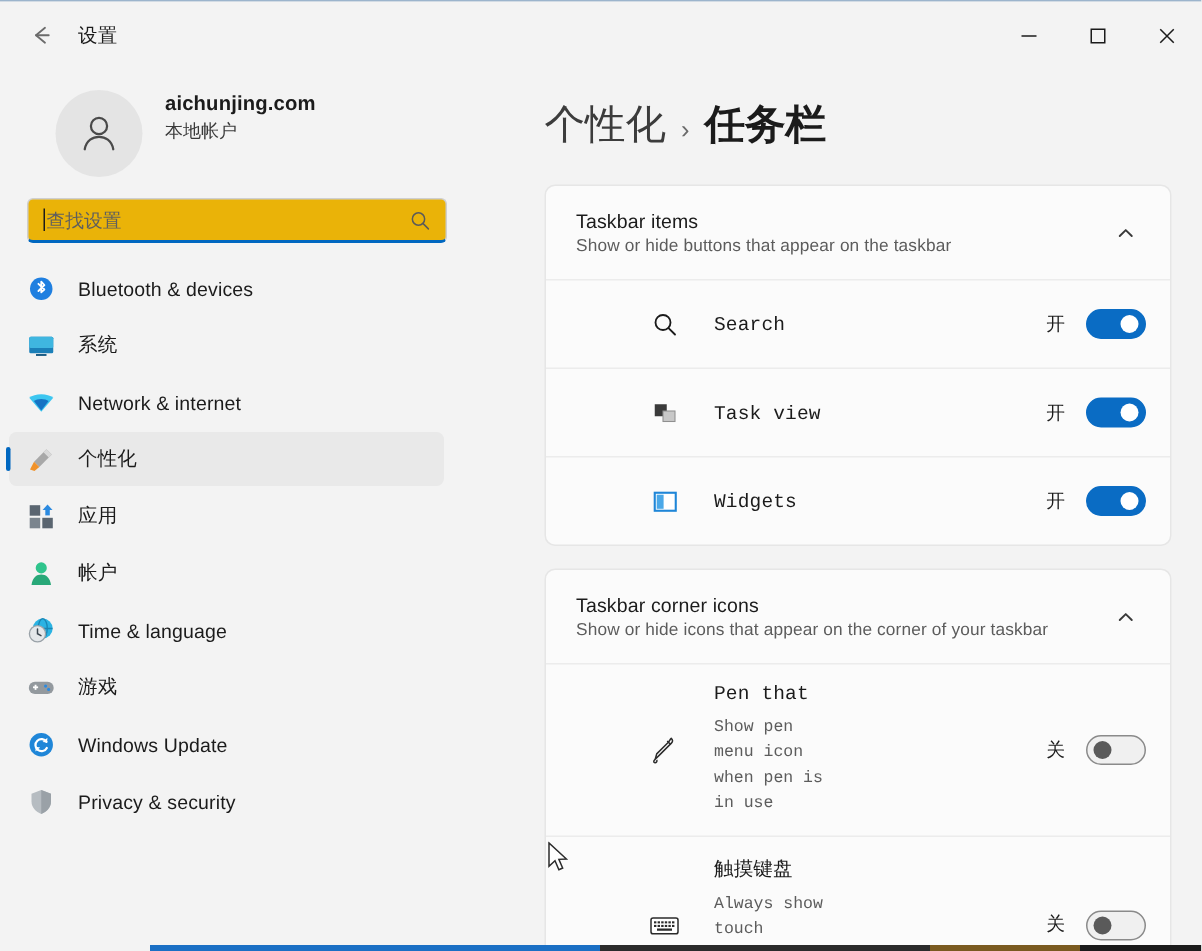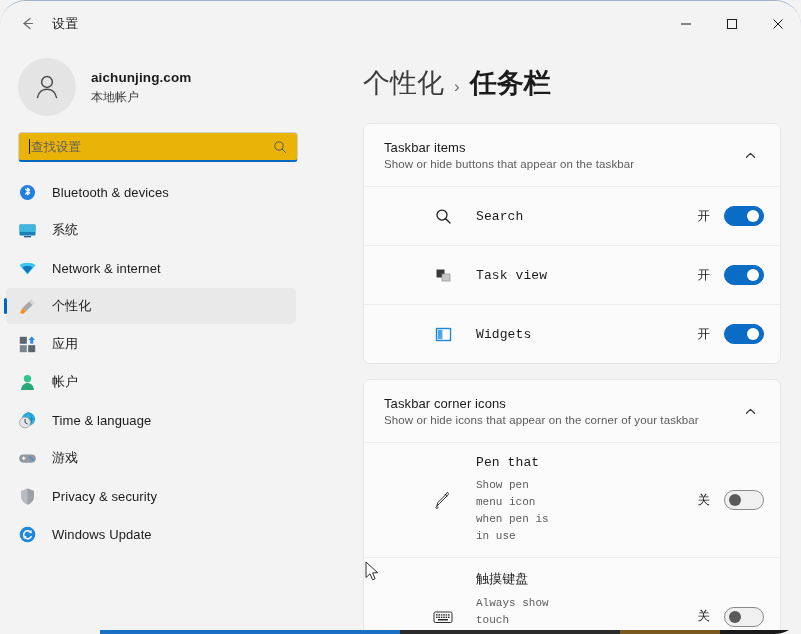--- a/index.html
+++ b/index.html
@@ -17,21 +17,20 @@
     position: relative;
   }
 
   #app {
     width: 801px;
     height: 634px;
     position: relative;
     background: #f3f3f3;
     border-top: 1px solid #9cb4cc;
     overflow: hidden;
-    border-radius: 26px;
   }
 
   
   .titlebar {
     height: 45px;
     display: flex;
     align-items: center;
     background: #f3f3f3;
     position: relative;
   }
@@ -75,23 +74,23 @@
   .sidebar {
     width: 318px;
     flex: 0 0 318px;
     background: #f3f3f3;
     padding-top: 2px;
     overflow: hidden;
     position: relative;
   }
   .account {
     display: flex;
-    align-items: center;
     padding: 12px 0 12px 18px;
     height: 78px;
+    margin-left: 19px;
   }
   .avatar {
     width: 58px;
     height: 58px;
     border-radius: 50%;
     background: #e4e4e4;
     display: flex;
     align-items: center;
     justify-content: center;
     flex: 0 0 58px;
@@ -460,37 +459,37 @@
               <circle cx="14.4" cy="10.6" r="1.05" fill="#2b8ae0"></circle>
             </svg>
           </span>
           <span class="nav-label">游戏</span>
         </div>
 
 
         <div class="nav-item">
           <span class="nav-icon">
             <svg width="19" height="19" viewBox="0 0 19 19">
-              <path d="M9.5 1.6 L16 4.1 V9.4 C16 13.4 13 16.3 9.5 17.6 C6 16.3 3 13.4 3 9.4 V4.1 Z" fill="#b6bcc1"></path>
-              <path d="M9.5 1.6 L16 4.1 V9.4 C16 13.4 13 16.3 9.5 17.6 Z" fill="#9aa1a7"></path>
-            </svg>
-          </span>
-          <span class="nav-label">Privacy &amp; security</span>
-        </div>
-
-        <div class="nav-item">
-          <span class="nav-icon">
-            <svg width="19" height="19" viewBox="0 0 19 19">
               <circle cx="9.5" cy="9.5" r="7.8" fill="#1f86d8"></circle>
               <path d="M13 7.6 A4 4 0 1 0 13.2 11.6" stroke="#fff" stroke-width="1.5" fill="none" stroke-linecap="round"></path>
               <path d="M13.6 4.8 L13.4 8 L10.4 7.6 Z" fill="#fff"></path>
               <path d="M5.6 14 L5.8 10.9 L8.8 11.3 Z" fill="#fff"></path>
             </svg>
           </span>
           <span class="nav-label">Windows Update</span>
+        </div>
+
+        <div class="nav-item">
+          <span class="nav-icon">
+            <svg width="19" height="19" viewBox="0 0 19 19">
+              <path d="M9.5 1.6 L16 4.1 V9.4 C16 13.4 13 16.3 9.5 17.6 C6 16.3 3 13.4 3 9.4 V4.1 Z" fill="#b6bcc1"></path>
+              <path d="M9.5 1.6 L16 4.1 V9.4 C16 13.4 13 16.3 9.5 17.6 Z" fill="#9aa1a7"></path>
+            </svg>
+          </span>
+          <span class="nav-label">Privacy &amp; security</span>
         </div>
 
       </div>
     </div>
 
     <div class="main">
 
       <div class="breadcrumb">
         <span class="crumb-parent">个性化</span>
         <span class="crumb-sep">›</span>

